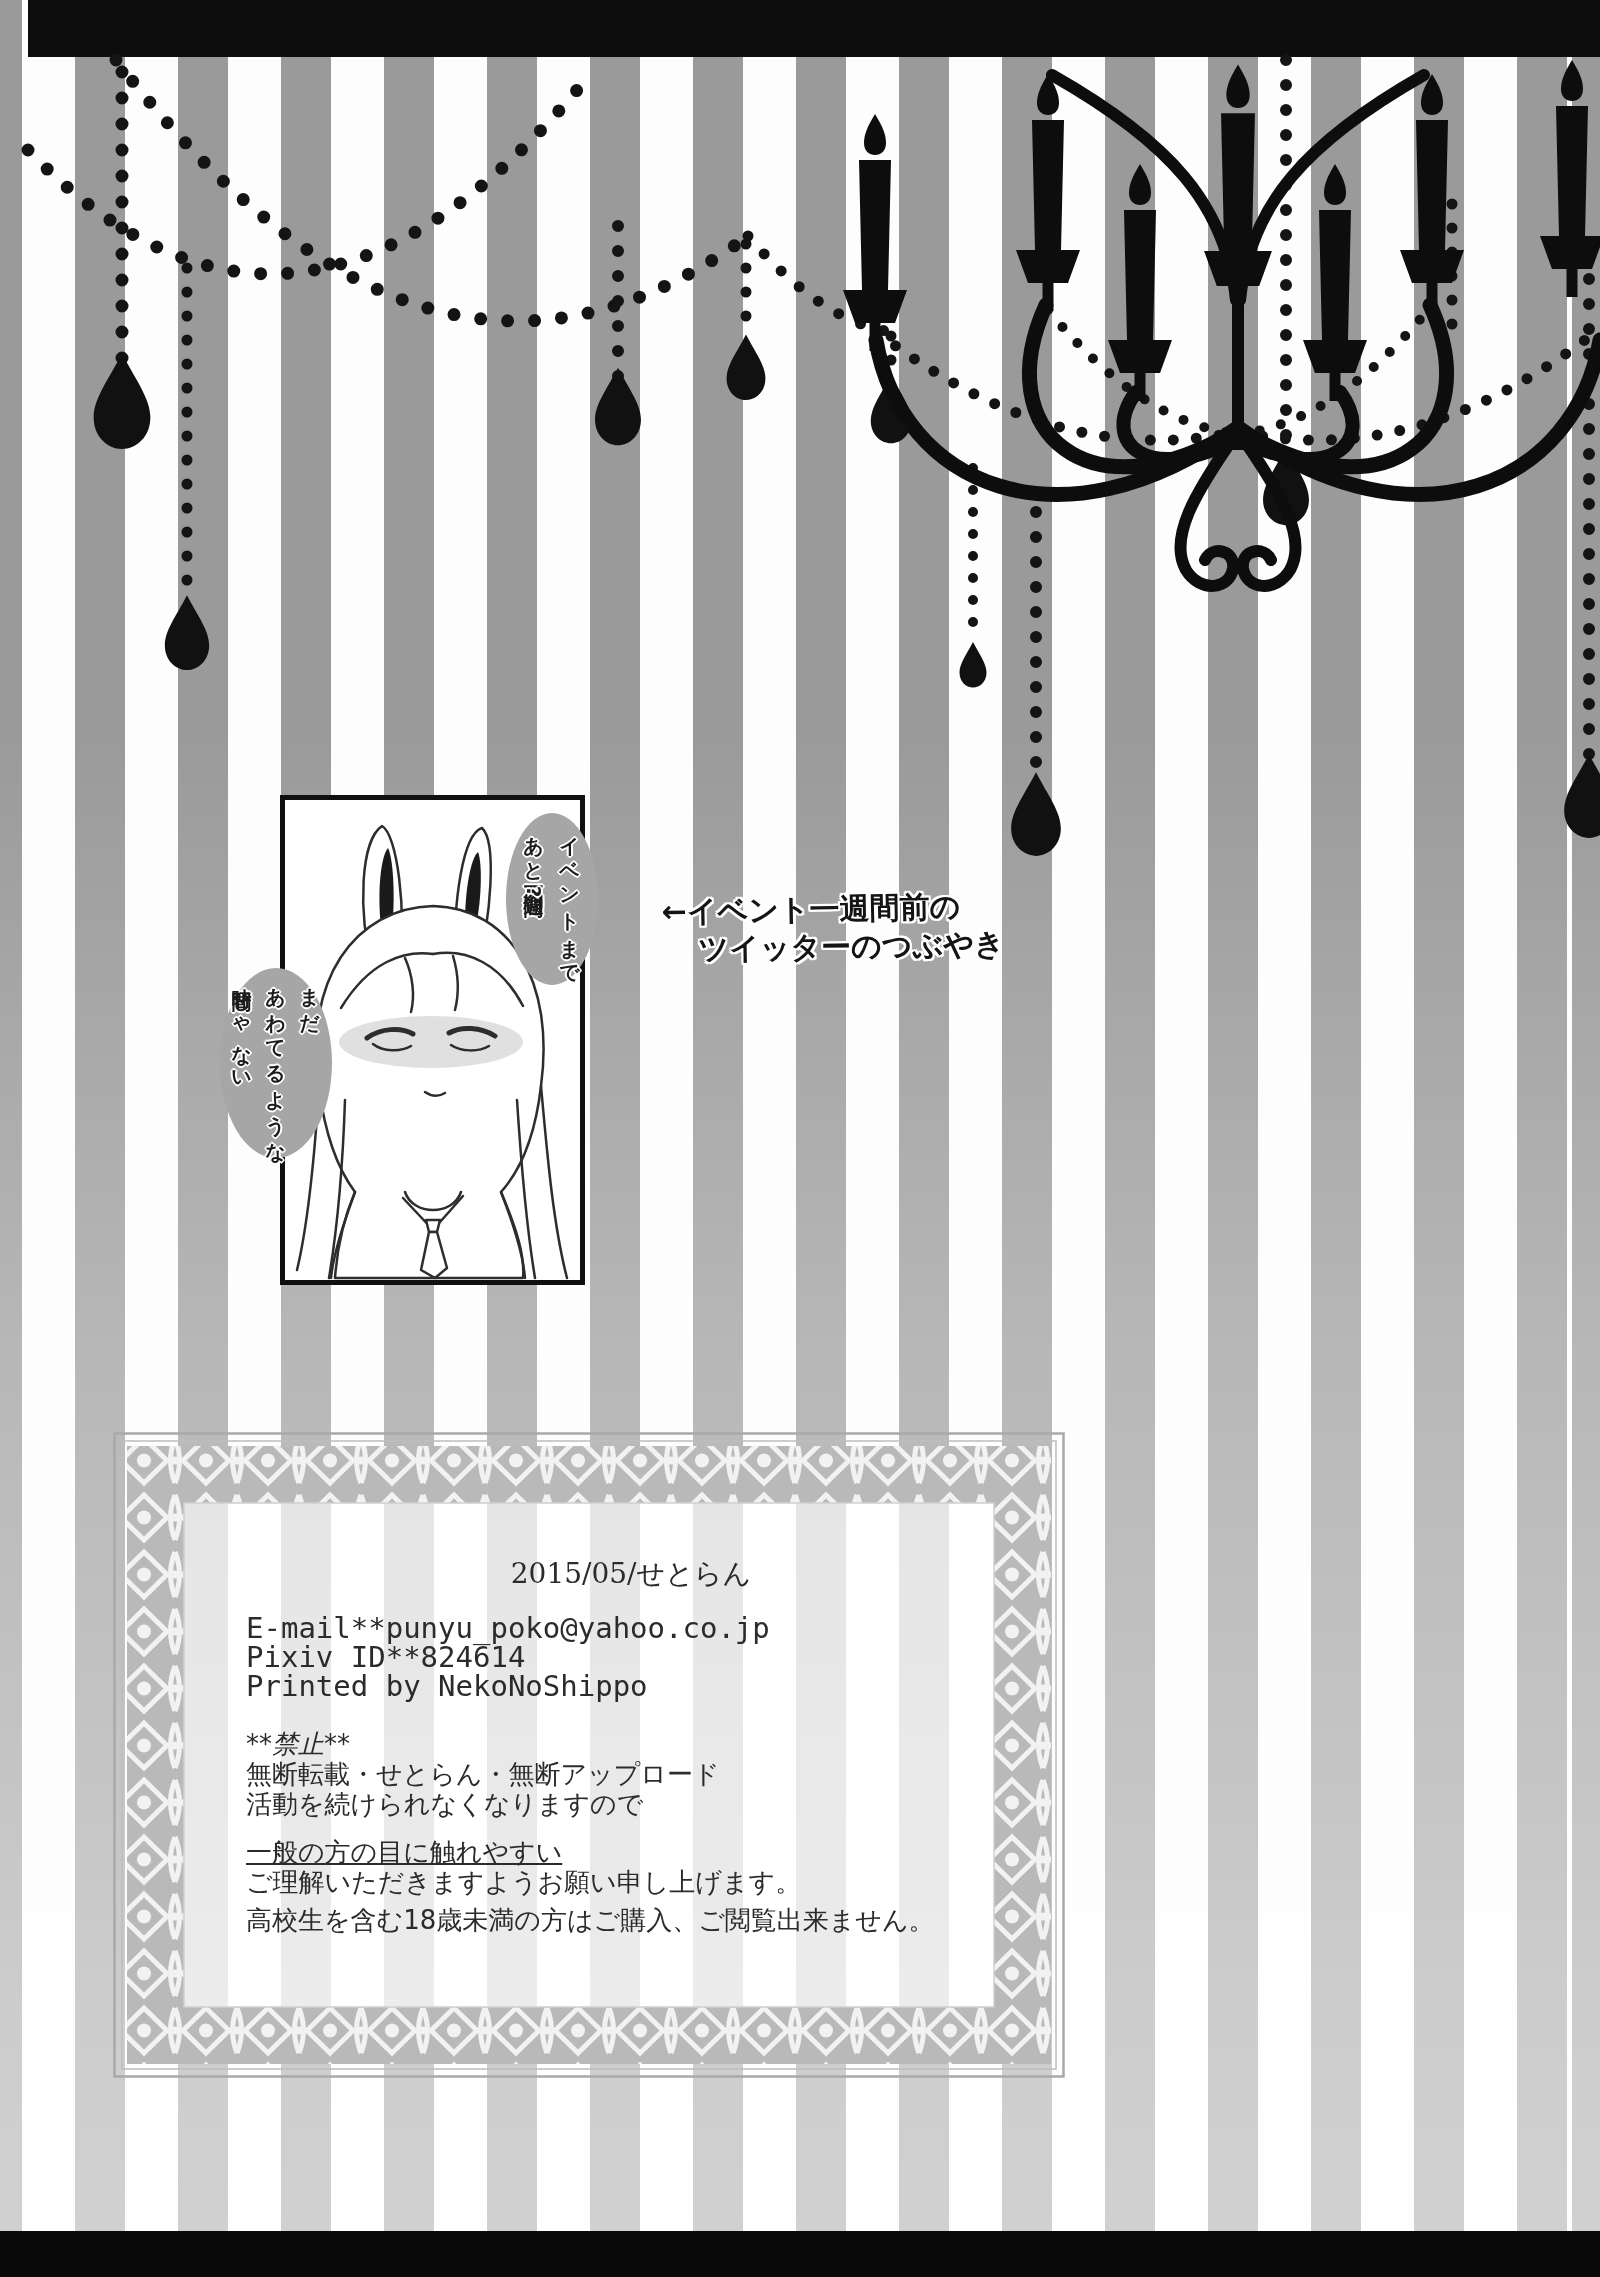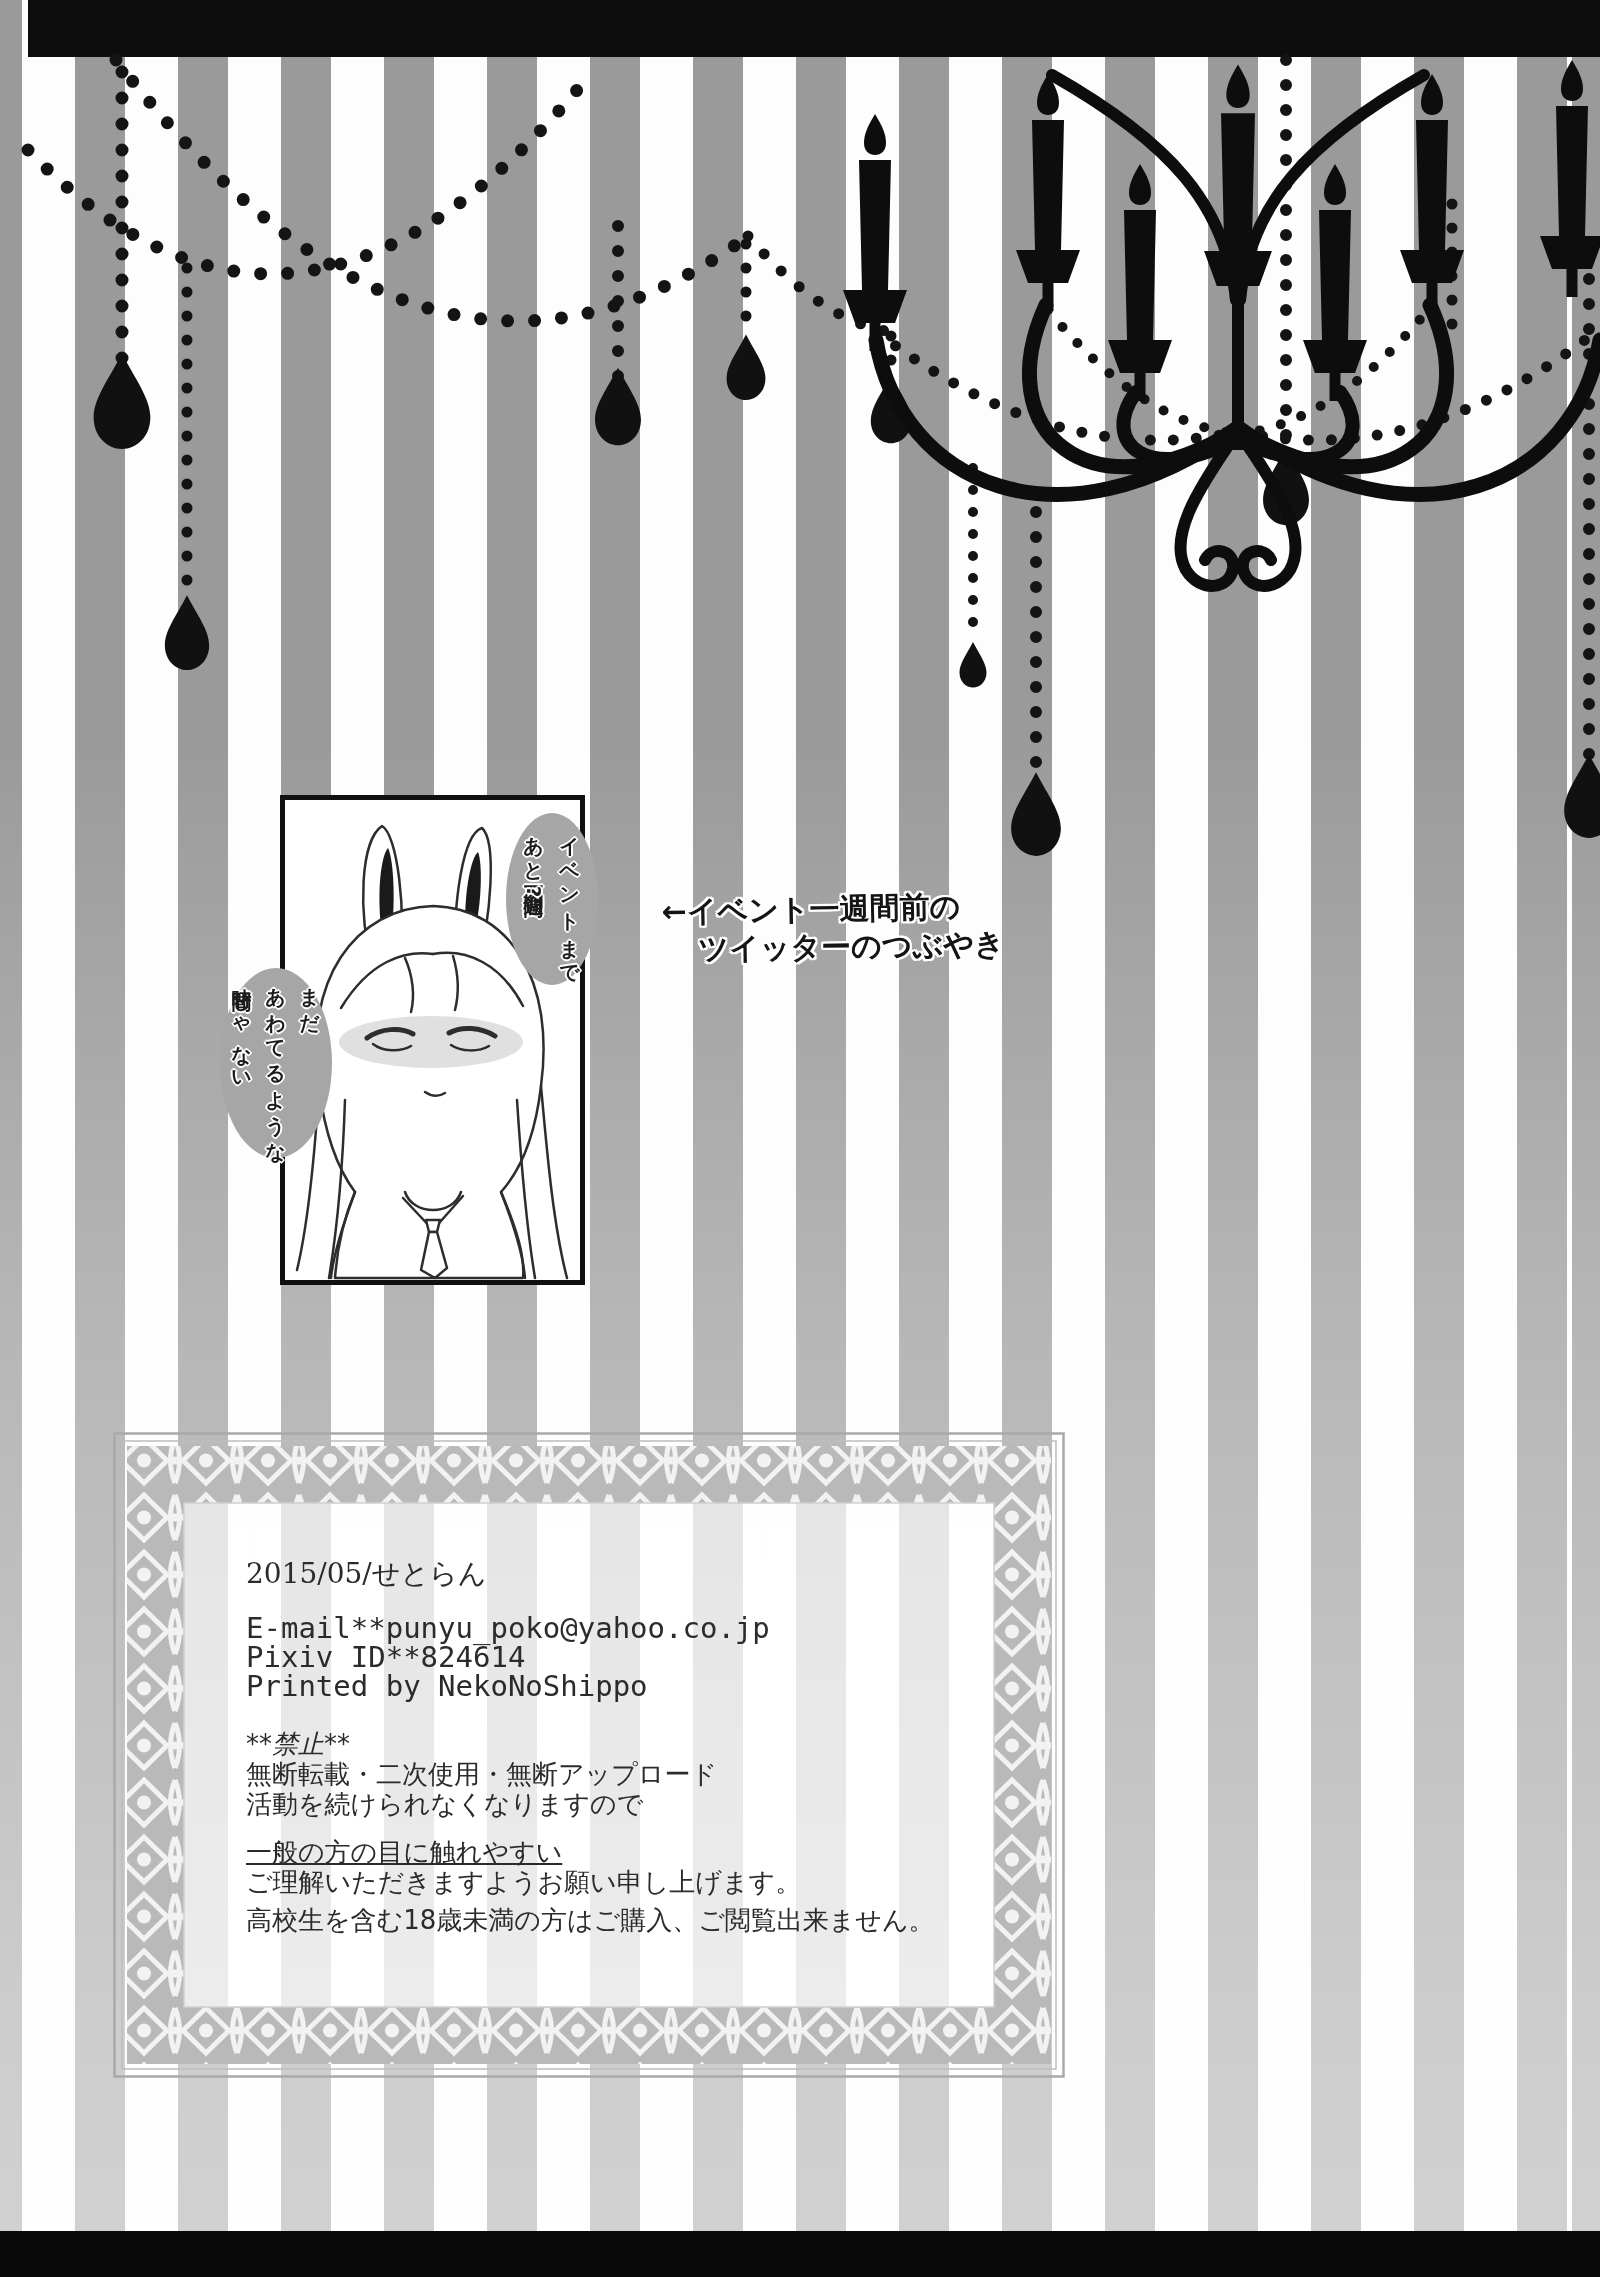--- a/index.html
+++ b/index.html
@@ -54,21 +54,21 @@
     text-shadow:-2px 0 #fff,2px 0 #fff,0 -2px #fff,0 2px #fff,
                 -2px -2px #fff,2px 2px #fff,-2px 2px #fff,2px -2px #fff;
     transform:rotate(-1deg);
   }
   .annotation .l2{margin-left:36px;}
   .credits-frame{position:absolute;left:113px;top:1432px;}
   .credits-text{
     position:absolute;left:246px;top:1556px;width:770px;
     color:#2b2b2b;
   }
-  .ct-date{font-family:"DejaVu Serif",serif;font-size:28px;line-height:36px;margin-bottom:22px;}
+  .ct-date{font-family:"DejaVu Serif",serif;font-size:28px;line-height:36px;margin-bottom:22px;text-align:center;}
   .ct-mono{font-family:"DejaVu Sans Mono",monospace;font-size:29px;line-height:29px;}
   .ct-jp{font-size:26px;line-height:30px;}
   .gap-lg{margin-top:28px;font-style:italic;}
   .gap-md{margin-top:18px;text-decoration:underline;}
   .gap-sm{margin-top:8px;}
   .bottom-band{
     position:absolute;left:0;top:2231px;width:1600px;height:46px;
     background:#0a0a0a;
   }
 </style>
@@ -216,21 +216,21 @@
     </g>
     <rect x="71" y="71" width="810" height="504" fill="none" stroke="#cfcfcf" stroke-width="1.5"></rect>
   </svg>
 
   <div class="credits-text">
     <div class="ct-date">2015/05/せとらん</div>
     <div class="ct-mono">E-mail**punyu_poko@yahoo.co.jp</div>
     <div class="ct-mono">Pixiv ID**824614</div>
     <div class="ct-mono">Printed by NekoNoShippo</div>
     <div class="ct-jp gap-lg">**禁止**</div>
-    <div class="ct-jp">無断転載・二次使用・無断アップロード</div>
+    <div class="ct-jp">無断転載・せとらん・無断アップロード</div>
     <div class="ct-jp">活動を続けられなくなりますので</div>
     <div class="ct-jp gap-md">一般の方の目に触れやすい</div>
     <div class="ct-jp">ご理解いただきますようお願い申し上げます。</div>
     <div class="ct-jp gap-sm">高校生を含む18歳未満の方はご購入、ご閲覧出来ません。</div>
   </div>
 
   <div class="bottom-band"></div>
 
 </div>
 

